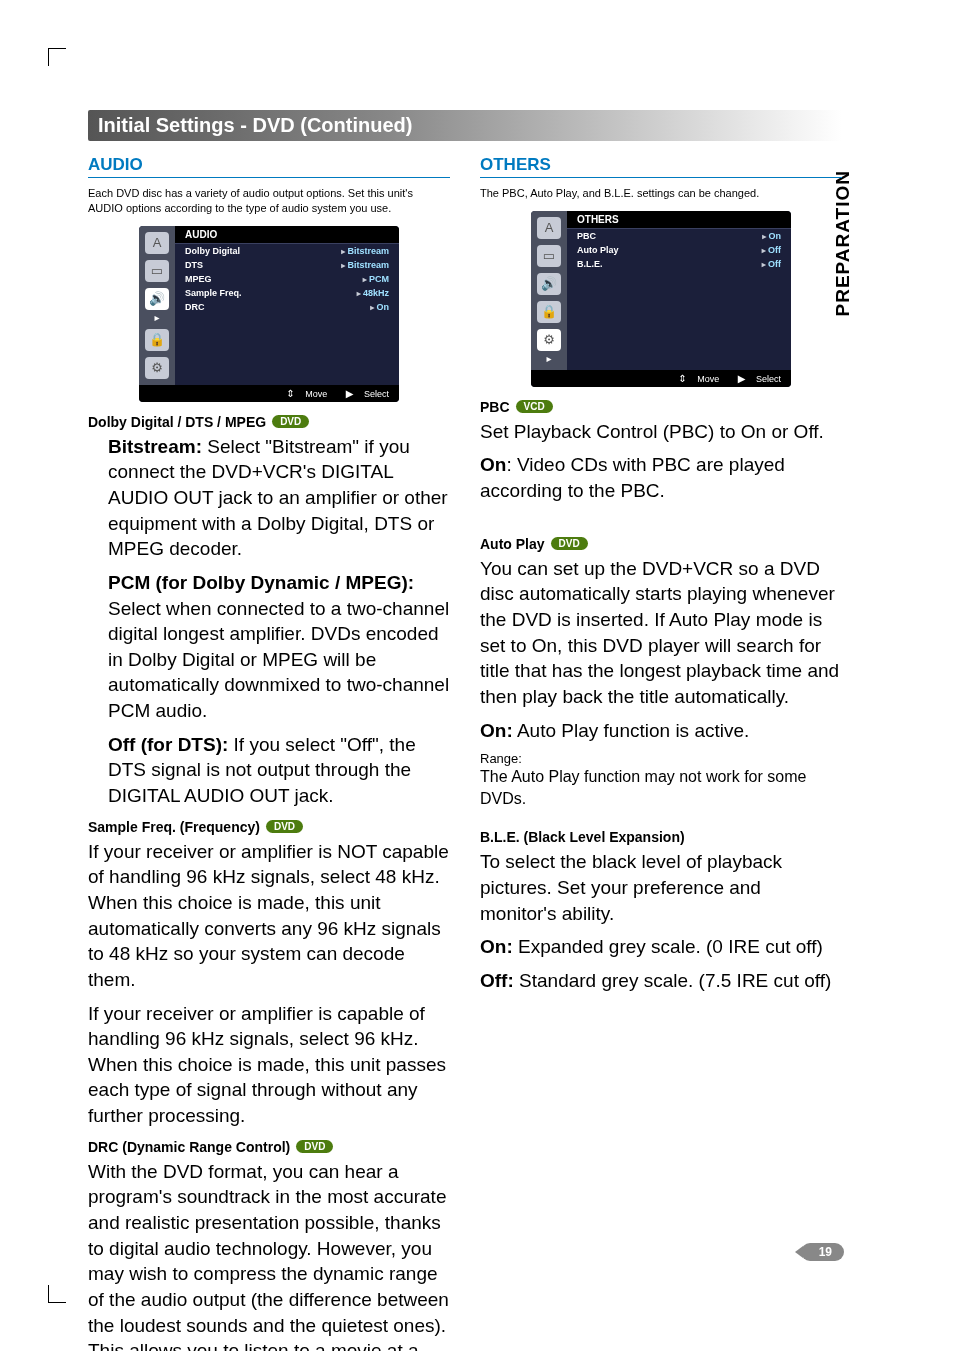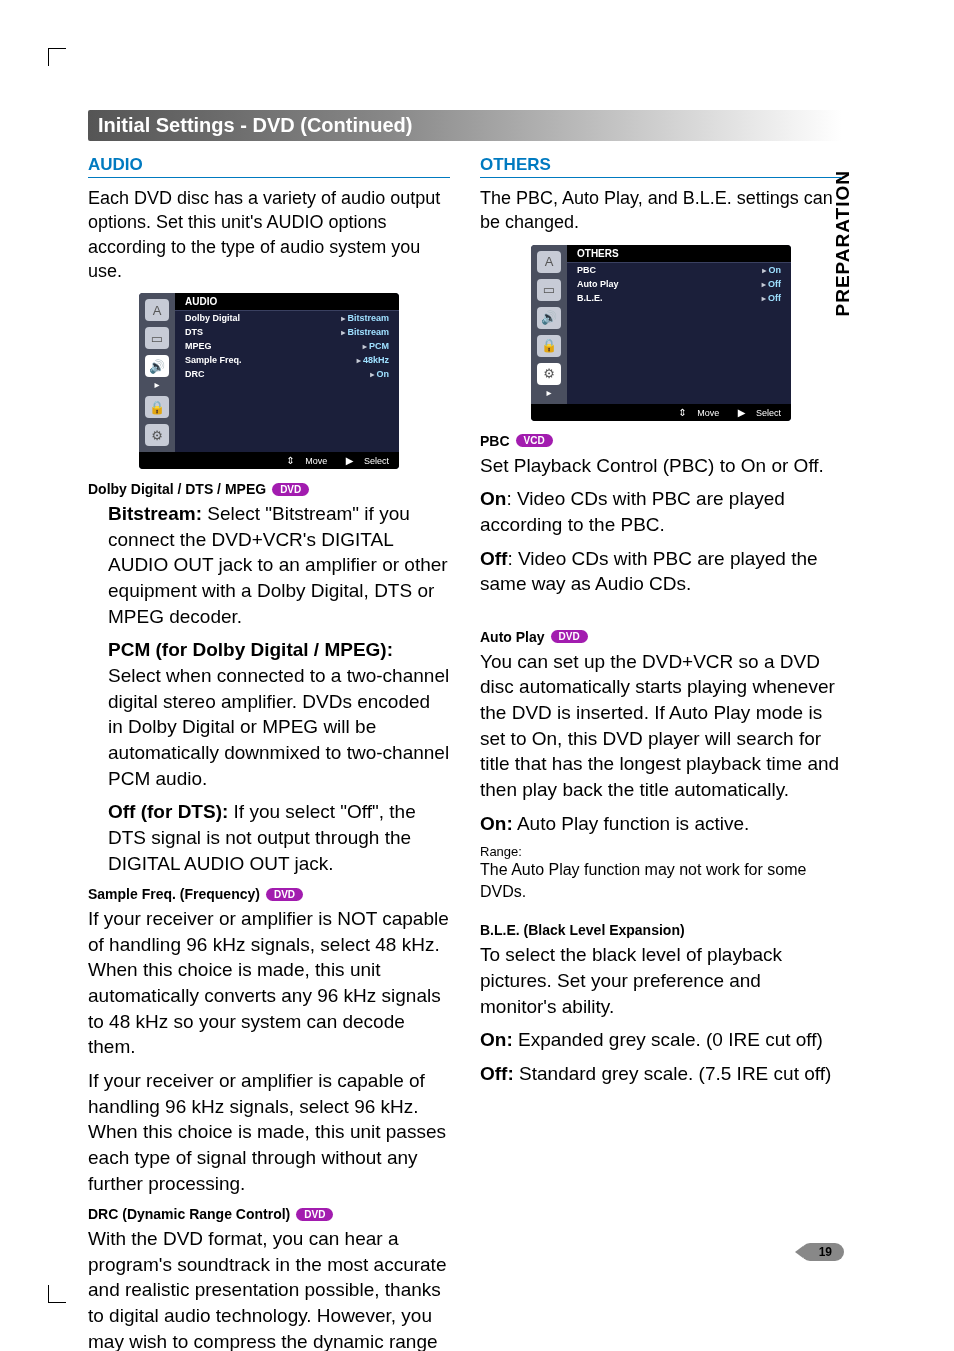--- a/index.html
+++ b/index.html
@@ -32,21 +32,21 @@
   .columns { display: flex; gap: 30px; }
   .col { flex: 1; }
   h2.section-title {
     color: #007ac0;
     font-size: 17px;
     font-weight: bold;
     border-bottom: 1.5px solid #007ac0;
     padding-bottom: 2px;
     margin-bottom: 8px;
   }
-  .intro { font-size: 18px; line-height: 1.35; margin-bottom: 10px; }
+  .intro { font-size: 11px; line-height: 1.35; margin-bottom: 10px; }
   .menu-shot {
     width: 260px;
     margin: 6px auto 12px auto;
     background: #1b1f3a;
     border-radius: 4px;
     overflow: hidden;
     font-size: 10px;
     color: #fff;
   }
   .menu-body { display: flex; }
@@ -80,21 +80,21 @@
   .menu-footer {
     background: #000; text-align: right; padding: 3px 10px; font-size: 9px;
   }
   .menu-footer span { margin-left: 8px; }
   .menu-footer .sym { font-size: 10px; }
   .sub-title {
     font-size: 14px; font-weight: bold; margin: 10px 0 4px 0;
     display: flex; align-items: center; gap: 6px;
   }
   .pill {
-    background: #a21caf; color: #fff; border-radius: 10px; padding: 1px 8px;
+    background: #4d7c0f; color: #fff; border-radius: 10px; padding: 1px 8px;
     font-size: 10px; font-weight: bold; display: inline-block;
   }
   .body-text { font-size: 19px; line-height: 1.35; margin-bottom: 8px; }
   .indent { margin-left: 20px; }
   .note-label { font-size: 13px; margin-top: 6px; }
   .note-text { font-size: 16px; line-height: 1.35; }
   .side-tab {
     position: absolute;
     right: 100px;
     top: 170px;
@@ -103,21 +103,21 @@
     font-size: 19px;
     font-weight: bold;
     letter-spacing: 1px;
     color: #000;
   }
   .page-num-pill {
     position: absolute;
     right: 110px;
     bottom: 90px;
     background: #888;
-    color: #000000;
+    color: #ffffff;
     border-radius: 11px;
     padding: 2px 12px 2px 18px;
     font-size: 12px;
     font-weight: bold;
   }
   .page-num-pill::before {
     content: "";
     position: absolute;
     left: -6px; top: 50%;
     width: 0; height: 0;
@@ -184,21 +184,21 @@
           <span><span class="sym">⇕</span> <span>Move</span></span>
           <span><span class="sym">▶</span> <span>Select</span></span>
         </div>
       </div>
 
       <div class="sub-title">
         <span>Dolby Digital / DTS / MPEG</span>
         <span class="pill">DVD</span>
       </div>
       <p class="body-text indent"><b>Bitstream:</b><span> Select "Bitstream" if you connect the DVD+VCR's DIGITAL AUDIO OUT jack to an amplifier or other equipment with a Dolby Digital, DTS or MPEG decoder.</span></p>
-      <p class="body-text indent"><b>PCM (for Dolby Digital / MPEG):</b><span> Select when connected to a two-channel digital stereo amplifier. DVDs encoded in Dolby Digital or MPEG will be automatically downmixed to two-channel PCM audio.</span></p>
+      <p class="body-text indent"><b>PCM (for Dolby Dynamic / MPEG):</b><span> Select when connected to a two-channel digital longest amplifier. DVDs encoded in Dolby Digital or MPEG will be automatically downmixed to two-channel PCM audio.</span></p>
       <p class="body-text indent"><b>Off (for DTS):</b><span> If you select "Off", the DTS signal is not output through the DIGITAL AUDIO OUT jack.</span></p>
 
       <div class="sub-title">
         <span>Sample Freq. (Frequency)</span>
         <span class="pill">DVD</span>
       </div>
       <p class="body-text">If your receiver or amplifier is NOT capable of handling 96 kHz signals, select 48 kHz. When this choice is made, this unit automatically converts any 96 kHz signals to 48 kHz so your system can decode them.</p>
       <p class="body-text">If your receiver or amplifier is capable of handling 96 kHz signals, select 96 kHz. When this choice is made, this unit passes each type of signal through without any further processing.</p>
 
       <div class="sub-title">
@@ -244,21 +244,20 @@
           <span><span class="sym">▶</span> <span>Select</span></span>
         </div>
       </div>
 
       <div class="sub-title">
         <span>PBC</span>
         <span class="pill">VCD</span>
       </div>
       <p class="body-text">Set Playback Control (PBC) to On or Off.</p>
       <p class="body-text"><b>On</b><span>: Video CDs with PBC are played according to the PBC.</span></p>
-      <p class="body-text"><b>Off</b><span>: Video CDs with PBC are played the same way as Audio CDs.</span></p>
 
       <div style="height:14px"></div>
 
       <div class="sub-title">
         <span>Auto Play</span>
         <span class="pill">DVD</span>
       </div>
       <p class="body-text">You can set up the DVD+VCR so a DVD disc automatically starts playing whenever the DVD is inserted. If Auto Play mode is set to On, this DVD player will search for title that has the longest playback time and then play back the title automatically.</p>
       <p class="body-text"><b>On:</b><span> Auto Play function is active.</span></p>
       <p class="note-label">Range:</p>

